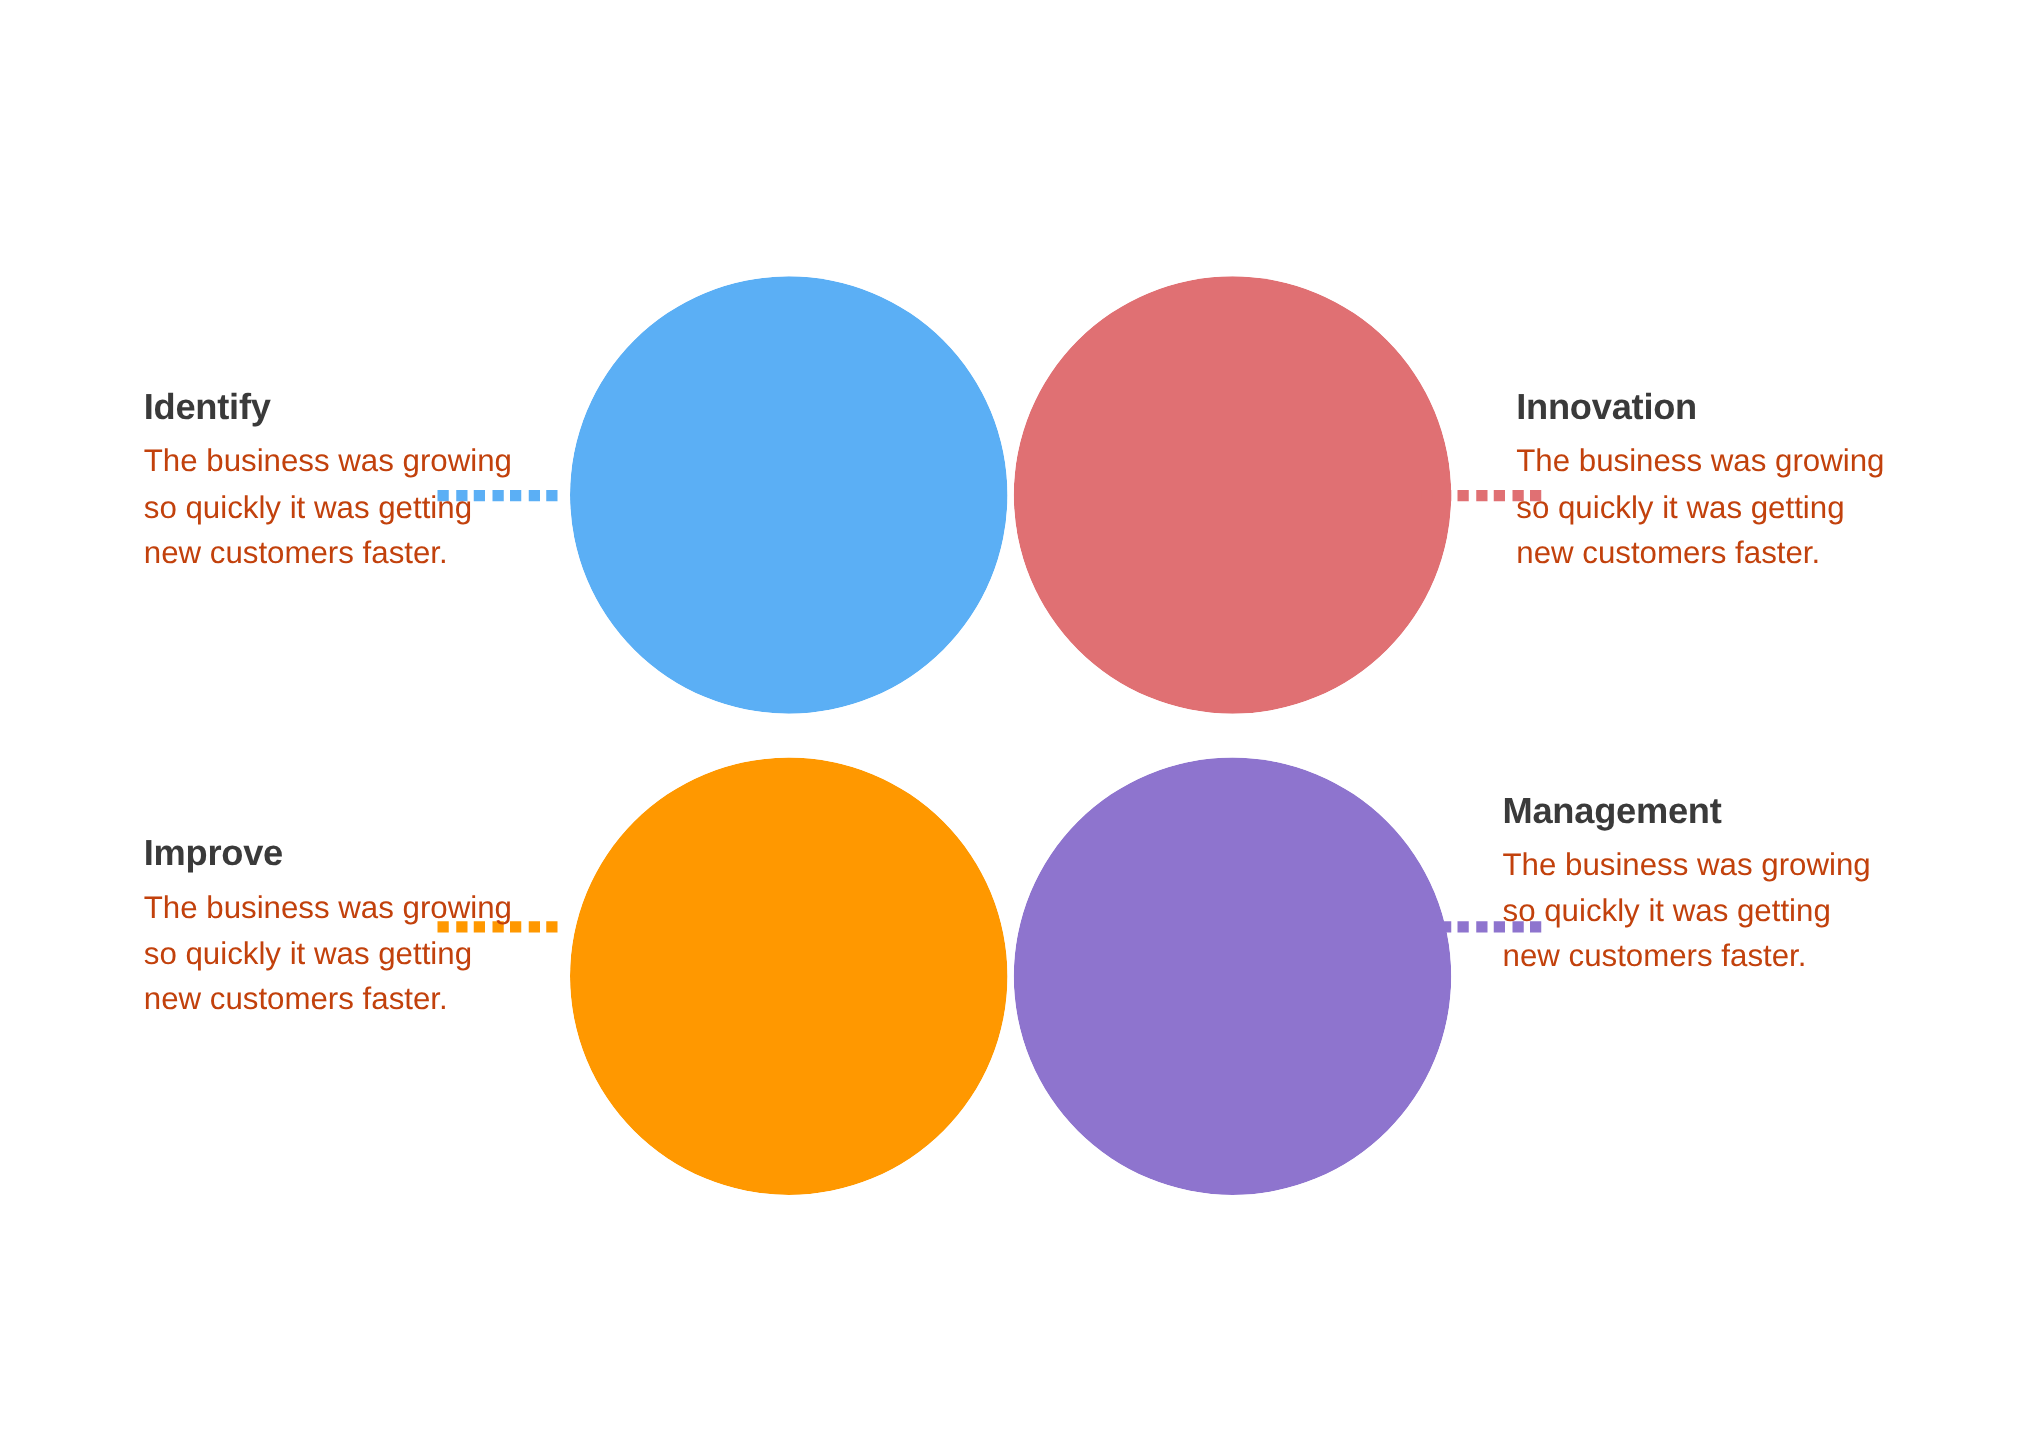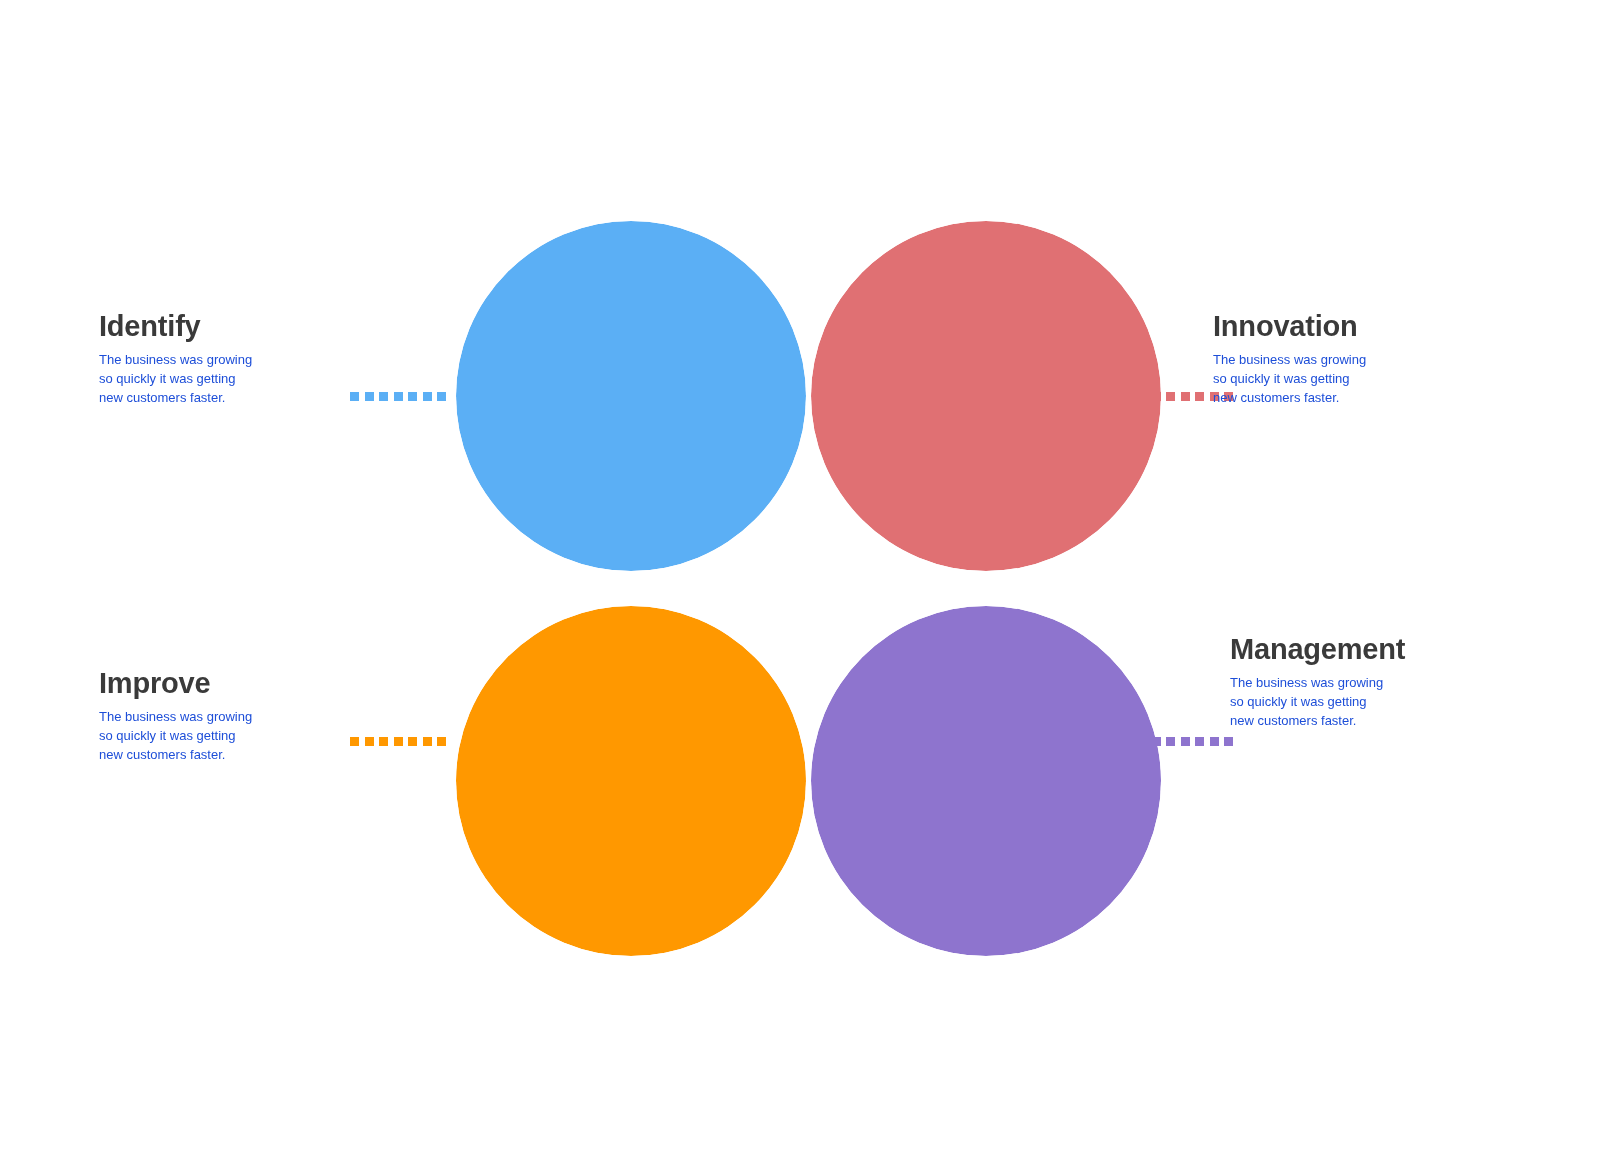--- a/index.html
+++ b/index.html
@@ -27,45 +27,45 @@
     top: 0;
     width: 1624px;
     height: 1160px;
   }
 
   
   .label-block {
     position: absolute;
     width: 300px;
   }
-  .label-block.left  { text-align: left; }
+  .label-block.left  { text-align: left; margin-left: 16px; }
   .label-block.right { text-align: left; }
 
   .label-title {
     font-size: 29px;
     font-weight: bold;
     color: #3a3a3a;
     letter-spacing: -0.2px;
     margin: 0 0 10px 0;
     line-height: 1.05;
     white-space: nowrap;
   }
   .label-desc {
-    font-size: 13px;
-    color: #1d4ed8;
+    font-size: 25px;
+    color: #c2410c;
     line-height: 1.45;
     margin: 0;
   }
   .label-desc span { display: block; }
 
   
   #block-identify   { left: 99px;  top: 311px; }
   #block-improve    { left: 99px;  top: 668px; }
   #block-innovation { left: 1213px; top: 311px; }
-  #block-management { left: 1230px; top: 634px; }
+  #block-management { left: 1202px; top: 634px; }
 
   
   .connector {
     position: absolute;
     height: 9px;
   }
   .connector .dot {
     position: absolute;
     top: 0;
     width: 9px;

